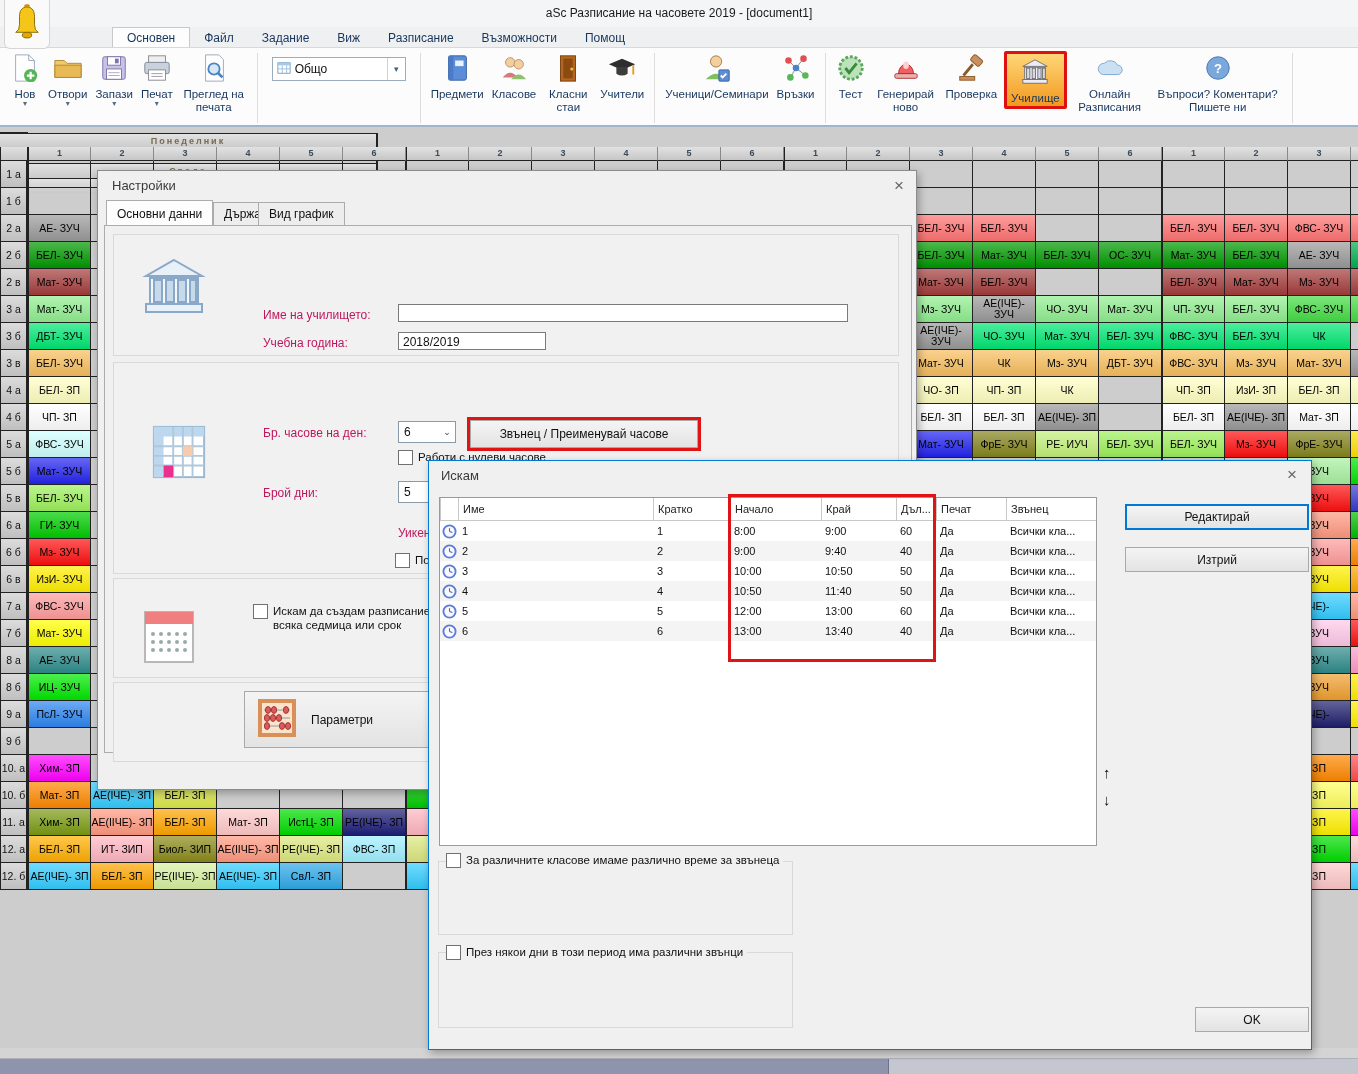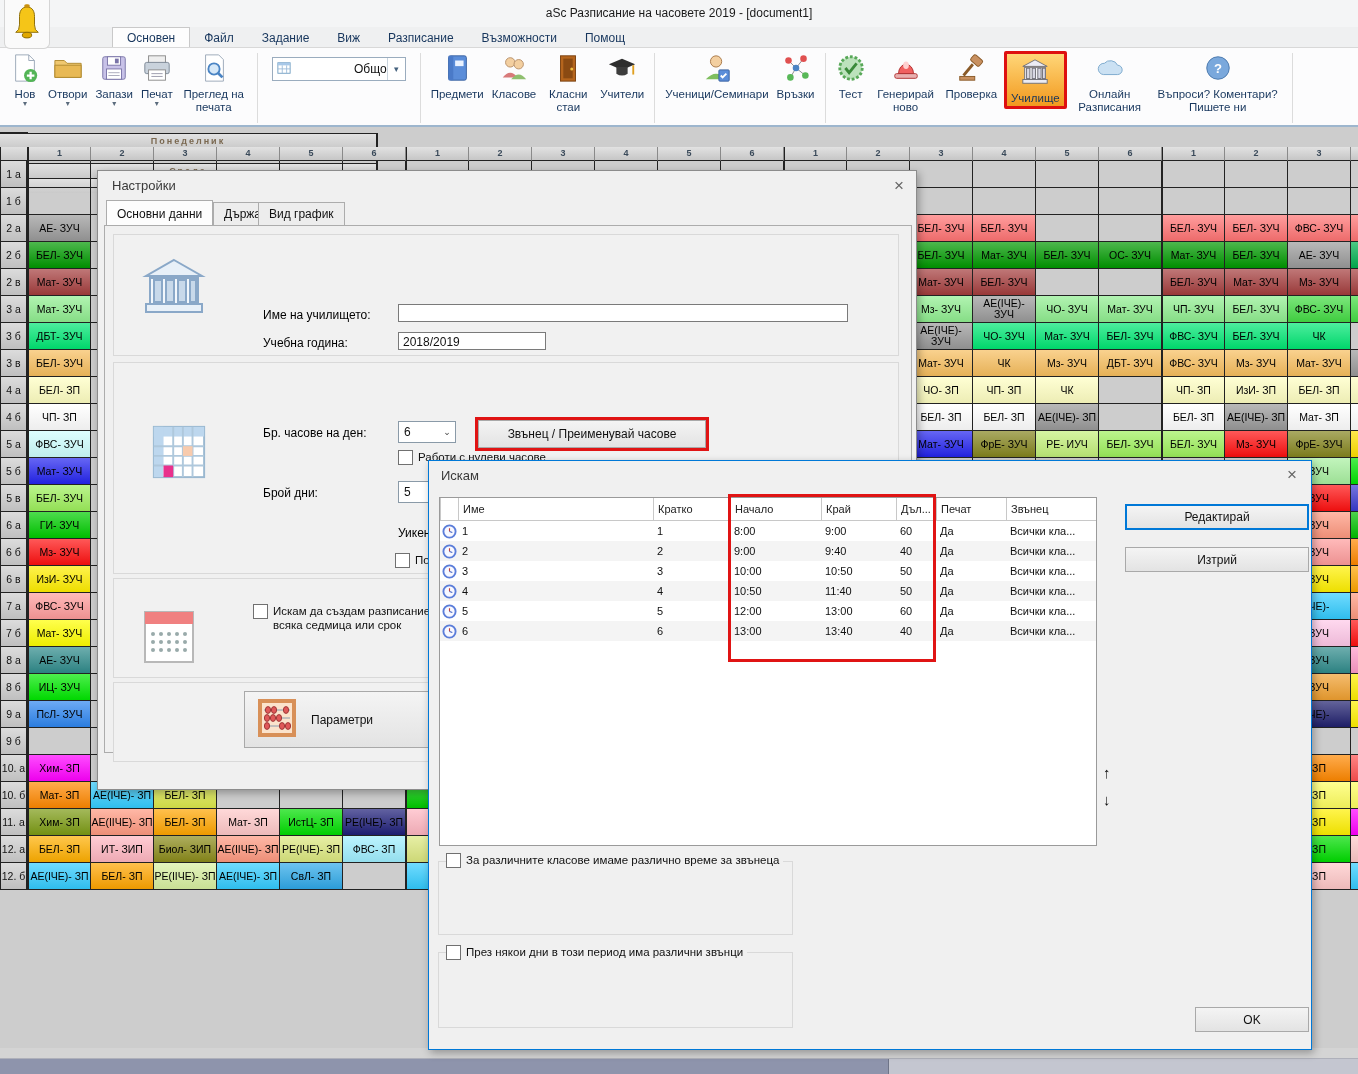--- a/index.html
+++ b/index.html
@@ -12,21 +12,21 @@
   .tabsrow{position:absolute;left:0;top:27px;width:1358px;height:21px;background:#EFF0F1;border-bottom:1px solid #D8D8D8;display:flex;align-items:flex-end;padding-left:112px;box-sizing:border-box;}
   .tab{padding:3px 14px 2px 14px;font-size:12px;color:#17365D;cursor:default;}
   .tab.active{background:#FDFDFD;border:1px solid #C9C9C9;border-bottom:0;}
   .toolbar{position:absolute;left:0;top:48px;width:1358px;height:79px;background:#FCFCFD;border-bottom:2px solid #9DB6CE;display:flex;align-items:flex-start;padding:3px 2px 0 6px;box-sizing:border-box;}
   .rbtn{display:flex;flex-direction:column;align-items:center;justify-content:flex-start;margin:0 1px;padding:2px 3px;color:#17365D;font-size:11.5px;line-height:13px;text-align:center;}
   .rbtn svg{width:30px;height:30px;margin-bottom:2px;}
   .rbtn .caret{font-size:8px;color:#5A6B7D;line-height:6px;}
   .vsep{width:1px;background:#DCDCDC;height:70px;margin:2px 6px;}
   .combo{display:flex;align-items:center;width:132px;height:22px;background:#FFF;border:1px solid #9AACBE;margin:6px 8px 0 8px;font-size:12px;}
   .combo .cicon{margin:0 4px;}
-  .combo .cval{flex:1;text-align:right;}
+  .combo .cval{flex:1;}
   .combo .cbtn{width:17px;height:100%;border-left:1px solid #C9D4DE;display:flex;align-items:center;justify-content:center;color:#44617E;font-size:9px;}
   .school-btn{background:linear-gradient(#FFD678,#F2991E);border:3px solid #DE1010;border-radius:2px;padding:3px 4px 1px 4px;margin:0 3px;}
   
   #grid{position:absolute;left:0;top:132px;width:1358px;overflow:hidden;}
   #grid *{box-sizing:border-box;}
   .g-dayrow,.g-numrow,.g-row{display:flex;}
   .g-corner{width:28px;flex:none;background:linear-gradient(#E0E0E0,#C8C8C8);border:1px solid #222;border-bottom:0;}
   .g-numrow .g-corner{border-top:0;border-bottom:1px solid #222;}
   .g-dayrow{height:15px;flex-direction:column;}
   .g-day{width:378px;flex:none;background:linear-gradient(#E2E2E2,#CACACA);border-top:1px solid #222;border-right:2px solid #222;font-size:9px;font-weight:bold;color:#7A6850;letter-spacing:2px;text-align:center;line-height:14px;overflow:hidden;}
@@ -41,21 +41,21 @@
   
   .dialog{position:absolute;background:#F0F0F0;box-shadow:2px 3px 8px rgba(0,0,0,.3);}
   .dlg-title{position:absolute;font-size:13px;color:#3a3a3a;}
   .dlg-close{position:absolute;font-size:17px;color:#666;width:26px;text-align:center;}
   #settings{left:97px;top:170px;width:818px;height:618px;border:1px solid #8C8C8C;z-index:10;}
   #hours{left:428px;top:460px;width:882px;height:588px;border:1px solid #0078D7;z-index:20;}
   .stab{position:absolute;font-size:12px;padding:4px 10px;border:1px solid #ACACAC;background:#EDEDED;top:31px;}
   .stab.active{background:#FDFDFD;border-bottom:1px solid #FDFDFD;top:29px;padding-top:6px;}
   .tabpage{position:absolute;left:6px;top:54px;width:806px;height:526px;border:1px solid #ACACAC;background:#F0F0F0;}
   .groupbox{position:absolute;border:1px solid #D9D9D9;background:#F1F1F1;}
-  .lbl{position:absolute;font-size:12px;color:#000000;white-space:nowrap;}
+  .lbl{position:absolute;font-size:12px;color:#be185d;white-space:nowrap;}
   .tinput{position:absolute;background:#FFF;border:1px solid #7A7A7A;font-size:12px;padding:1px 4px;box-sizing:border-box;line-height:16px;}
   .tinput.disabled{border:1px solid #C8C8C8;color:#8A8A8A;}
   .btn{position:absolute;background:linear-gradient(#F4F4F4,#E3E3E3);border:1px solid #A9A9A9;font-size:12px;display:flex;align-items:center;justify-content:center;text-align:center;box-sizing:border-box;color:#111;}
   .redwrap{position:absolute;border:3px solid #E01414;}
   .cbx{position:absolute;display:flex;align-items:flex-start;font-size:11.5px;line-height:14px;}
   .cbx .box{width:13px;height:13px;background:#FFF;border:1px solid #707070;margin-right:5px;flex:none;}
   .combo-sm{position:absolute;background:#FFF;border:1px solid #8A9AA8;font-size:12px;display:flex;align-items:center;box-sizing:border-box;}
   .combo-sm .v{flex:1;padding-left:5px;}
   .combo-sm .c{width:16px;text-align:center;color:#444;font-size:9px;}
   
@@ -1035,21 +1035,21 @@
             </g>
             <rect x="17" y="12" width="5" height="5" fill="#F8CBAD"></rect>
             <rect x="7" y="22" width="5" height="6" fill="#E9308C"></rect>
           </svg>
       </span>
       <div class="lbl" style="left:158px;top:200px">Бр. часове на ден:</div>
       <div class="combo-sm" style="left:293px;top:195px;width:58px;height:22px">
         <span class="v">6</span>
           <span class="c">⌄</span>
       </div>
-      <div class="redwrap" style="left:370px;top:191px;width:228px;height:28px">
+      <div class="redwrap" style="left:362px;top:191px;width:228px;height:28px">
         <div class="btn" style="left:0;top:0;width:228px;height:28px;border:1px solid #A9A9A9">Звънец / Преименувай часове</div>
       </div>
       <div class="cbx" style="left:293px;top:224px">
         <span class="box"></span>
           <span>Работи с нулеви часове</span>
       </div>
       <div class="lbl" style="left:158px;top:260px">Брой дни:</div>
       <div class="combo-sm" style="left:293px;top:255px;width:58px;height:22px">
         <span class="v">5</span>
           <span class="c">⌄</span>

